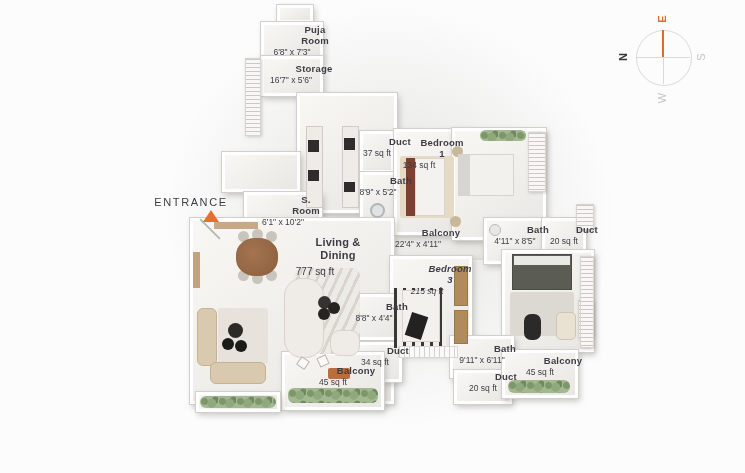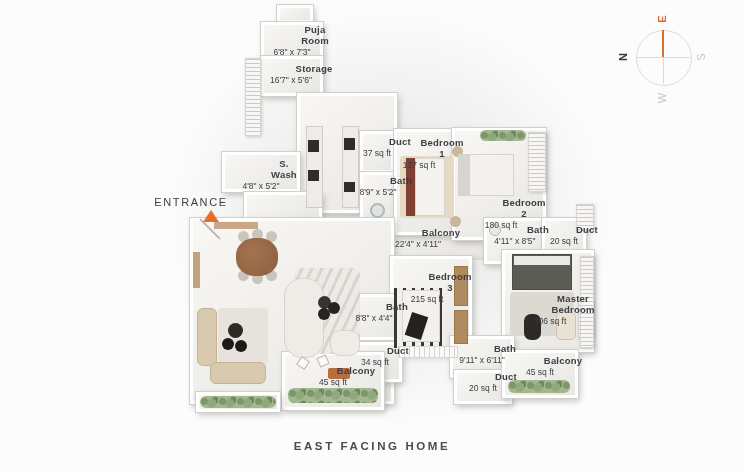--- a/index.html
+++ b/index.html
@@ -149,53 +149,49 @@
   <div class="lbl" style="left:261px;top:64px;width:60px;">
     <span class="nm">Storage</span>
     <span class="sz">16'7" x 5'6"</span>
   </div>
   <div class="lbl" style="left:358px;top:137px;width:38px;">
     <span class="nm">Duct</span>
     <span class="sz">37 sq ft</span>
   </div>
   <div class="lbl" style="left:390px;top:138px;width:58px;">
     <span class="nm">Bedroom 1</span>
-    <span class="sz">127 sq ft</span>
+    <span class="sz">134 sq ft</span>
   </div>
   <div class="lbl" style="left:356px;top:176px;width:44px;">
     <span class="nm">Bath</span>
     <span class="sz">8'9" x 5'2"</span>
   </div>
-  <div class="lbl" style="left:222px;top:159px;width:78px;">
-    <span class="nm">S. Wash</span>
-    <span class="sz">4'8" x 5'2"</span>
-  </div>
-  <div class="lbl" style="left:466px;top:198px;width:70px;">
-    <span class="nm">Bedroom 2</span>
-    <span class="sz">180 sq ft</span>
+  <div class="lbl" style="left:244px;top:195px;width:78px;">
+    <span class="nm">S. Room</span>
+    <span class="sz">6'1" x 10'2"</span>
   </div>
   <div class="lbl" style="left:484px;top:225px;width:62px;">
     <span class="nm">Bath</span>
     <span class="sz">4'11" x 8'5"</span>
   </div>
   <div class="lbl" style="left:542px;top:225px;width:44px;">
     <span class="nm">Duct</span>
     <span class="sz">20 sq ft</span>
   </div>
   <div class="lbl" style="left:386px;top:228px;width:64px;">
     <span class="nm">Balcony</span>
     <span class="sz">22'4" x 4'11"</span>
   </div>
-  <div class="lbl" style="left:394px;top:272px;width:66px;">
+  <div class="lbl" style="left:260px;top:236px;width:110px;gap:5px;">
+    <span class="nm" style="font-size:11px;">Living &amp; Dining</span>
+    <span class="sz" style="font-size:10px;">777 sq ft</span>
+  </div>
+  <div class="lbl" style="left:394px;top:264px;width:66px;font-style:italic;">
     <span class="nm">Bedroom 3</span>
     <span class="sz">215 sq ft</span>
-  </div>
-  <div class="lbl" style="left:506px;top:294px;width:88px;">
-    <span class="nm">Master Bedroom</span>
-    <span class="sz">306 sq ft</span>
   </div>
   <div class="lbl" style="left:348px;top:302px;width:52px;">
     <span class="nm">Bath</span>
     <span class="sz">8'8" x 4'4"</span>
   </div>
   <div class="lbl" style="left:348px;top:346px;width:54px;">
     <span class="nm">Duct</span>
     <span class="sz">34 sq ft</span>
   </div>
   <div class="lbl" style="left:450px;top:344px;width:64px;">
@@ -220,15 +216,14 @@
 
   <div class="compass-circle" style="left:636px;top:30px;width:54px;height:54px;"></div>
   <div class="cline" style="left:636px;top:57px;width:54px;height:1px;"></div>
   <div class="cline" style="left:663px;top:30px;width:1px;height:54px;"></div>
   <div class="needle" style="left:662px;top:30px;width:2px;height:27px;"></div>
   <div class="cletter" style="left:619px;top:51px;color:#3a3a3a;">N</div>
   <div class="cletter" style="left:658px;top:13px;color:#D96F28;">E</div>
   <div class="cletter" style="left:697px;top:51px;color:#c6c4c0;font-weight:400;">S</div>
   <div class="cletter" style="left:657px;top:92px;color:#c6c4c0;font-weight:400;">W</div>
 
-  <div class="title" style="left:252px;top:440px;width:240px;">EAST FACING HOME</div>
 
 </div>
 
 </body></html>

